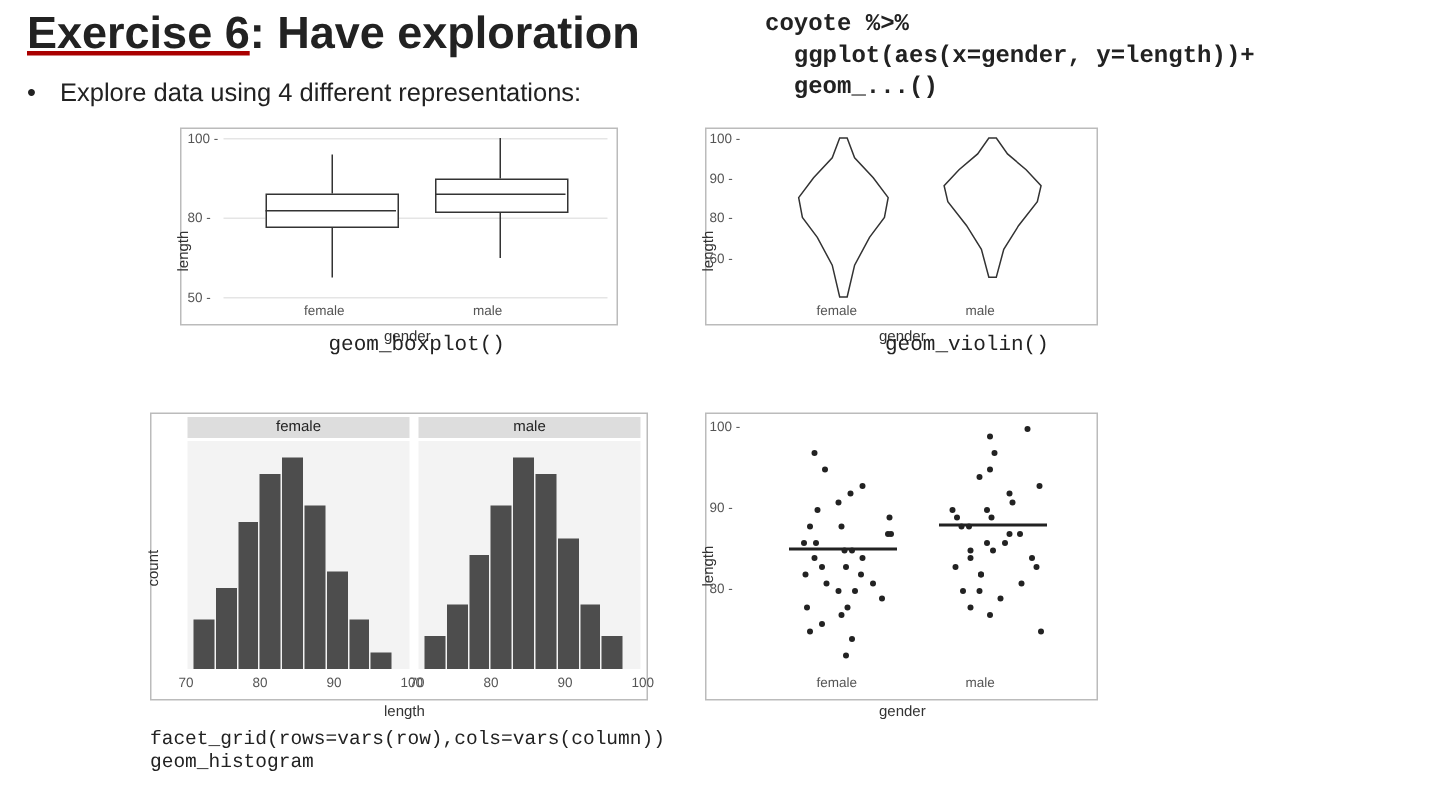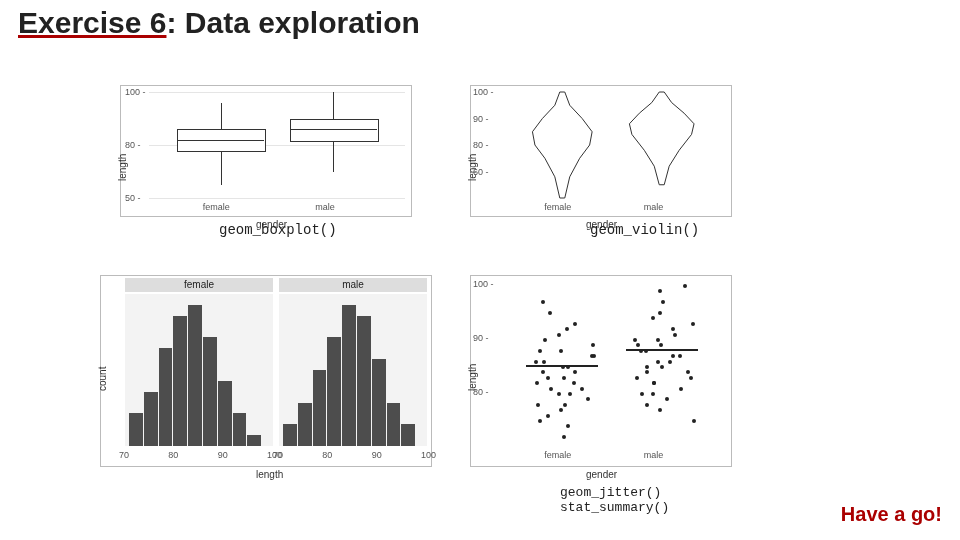--- a/index.html
+++ b/index.html
@@ -24,24 +24,30 @@
   svg.v{position:absolute;left:0;top:0}
   .dot{position:absolute;width:4px;height:4px;border-radius:50%;background:#222}
   .mean{position:absolute;height:0;border-top:2px solid #222}
 </style>
 </head>
 <body>
 
 <div class="slide">
 
   <div class="title">
-    <span class="ex">Exercise 6</span><span>: Data exploration</span>
+    <span class="ex">Exercise 6</span><span>: Have exploration</span>
   </div>
 
+  <div class="bullet">
+    <span class="bu">•</span><span>Explore data using 4 different representations:</span>
+  </div>
 
+  <div class="code">coyote %&gt;%
+  ggplot(aes(x=gender, y=length))+
+  geom_...()</div>
 
   <div id="box-plot" class="plot" style="left:120px;top:85px;width:290px;height:130px">
     <span class="axistxt ylab" style="left:-4px;top:95px">length</span>
     <span class="axistxt" style="left:135px;bottom:-14px">gender</span>
   <div class="gridh" style="left:28px;top:112px;width:256px;height:1px"></div>
       <div class="tick" style="left:4px;top:107px">50 -</div>
       <div class="gridh" style="left:28px;top:59px;width:256px;height:1px"></div>
       <div class="tick" style="left:4px;top:54px">80 -</div>
       <div class="gridh" style="left:28px;top:6px;width:256px;height:1px"></div>
       <div class="tick" style="left:4px;top:1px">100 -</div>
@@ -99,20 +105,22 @@
       <div class="bar" style="left:241.2px;top:28.85714285714286px;width:13.8px;height:141.14285714285714px"></div>
       <div class="bar" style="left:256px;top:39.71428571428572px;width:13.8px;height:130.28571428571428px"></div>
       <div class="bar" style="left:270.8px;top:83.14285714285715px;width:13.8px;height:86.85714285714285px"></div>
       <div class="bar" style="left:285.6px;top:126.57142857142858px;width:13.8px;height:43.42857142857142px"></div>
       <div class="bar" style="left:300.4px;top:148.28571428571428px;width:13.8px;height:21.71428571428571px"></div>
       <div class="tick" style="left:172px;top:174px">70</div>
       <div class="tick" style="left:221.33333333333331px;top:174px">80</div>
       <div class="tick" style="left:270.66666666666663px;top:174px">90</div>
       <div class="tick" style="left:320px;top:174px">100</div>
     </div>
+  <div class="plabel" style="left:100px;top:485px;font-size:13px">facet_grid(rows=vars(row),cols=vars(column))
+geom_histogram</div>
 
   <div id="jitter-plot" class="plot" style="left:470px;top:275px;width:260px;height:190px">
     <span class="axistxt ylab" style="left:-4px;top:115px">length</span>
     <span class="axistxt" style="left:115px;bottom:-14px">gender</span>
   <div class="tick" style="left:2px;top:111px">80 -</div>
       <div class="tick" style="left:2px;top:57px">90 -</div>
       <div class="tick" style="left:2px;top:3px">100 -</div>
       <div class="dot" style="left:90.67345816186557px;top:159.2px"></div>
       <div class="dot" style="left:95.12676646090536px;top:148.4px"></div>
       <div class="dot" style="left:66.94725582990398px;top:143px"></div>
@@ -177,17 +185,14 @@
       <div class="dot" style="left:200.01533504801097px;top:51.2px"></div>
       <div class="dot" style="left:219.52368449931413px;top:45.8px"></div>
       <div class="dot" style="left:179.64193106995884px;top:40.400000000000006px"></div>
       <div class="dot" style="left:186.81328463648833px;top:35px"></div>
       <div class="dot" style="left:190.45280692729767px;top:24.19999999999999px"></div>
       <div class="dot" style="left:186.84963374485596px;top:13.400000000000006px"></div>
       <div class="dot" style="left:212.13586385459536px;top:8px"></div>
       <div class="mean" style="left:154.56px;top:72.8px;width:72.32000000000001px"></div>
       <div class="tick" style="left:172.72px;top:174px">male</div>
     </div>
-  <div class="plabel" style="left:560px;top:485px;font-size:13px">geom_jitter()
-stat_summary()</div>
 
-  <div class="havego">Have a go!</div>
 </div>
 
 </body></html>

